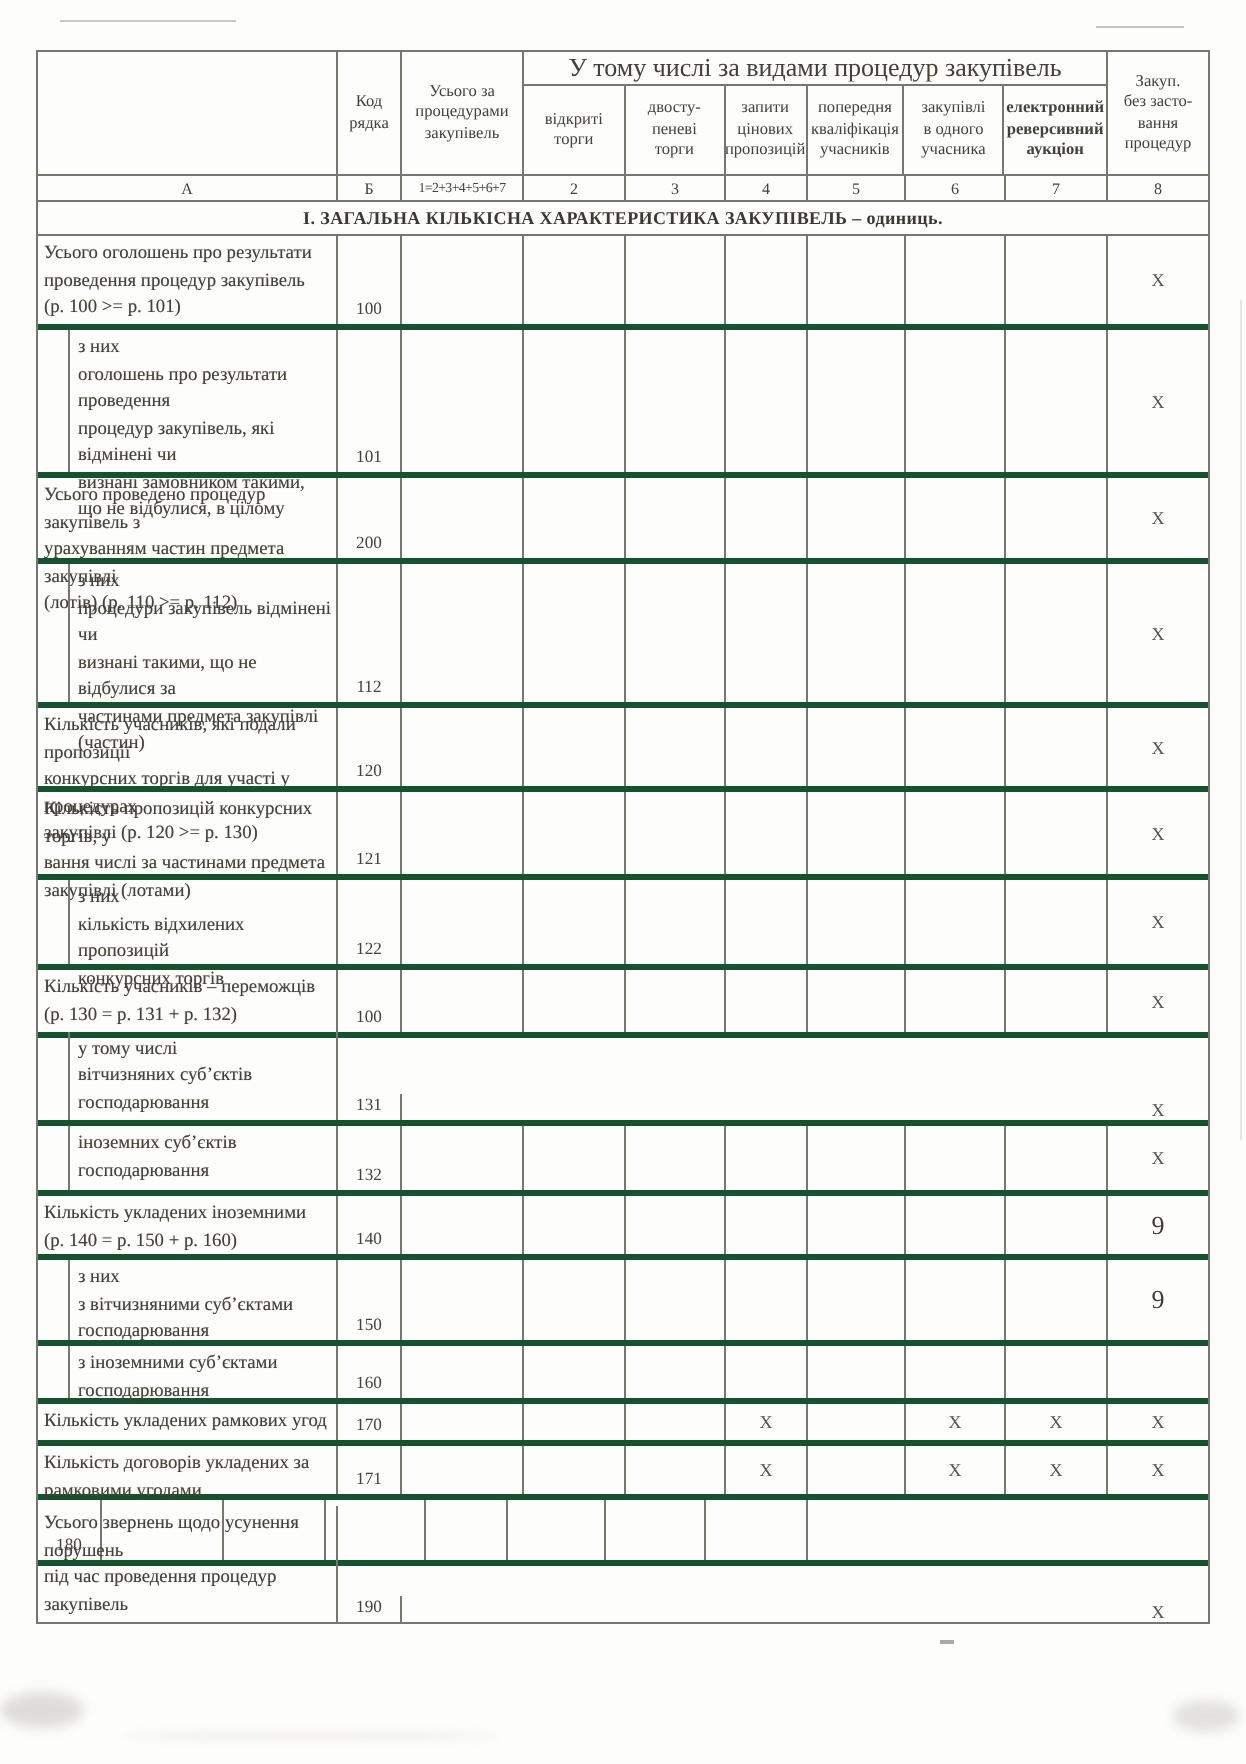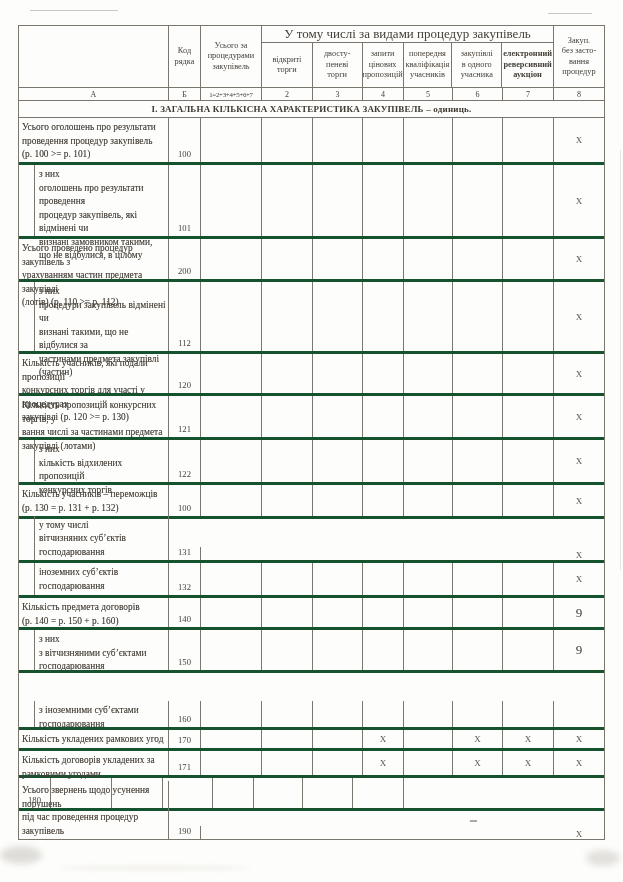--- a/index.html
+++ b/index.html
@@ -316,21 +316,21 @@
           <div class="cell val w-c2"></div>
           <div class="cell val w-c3"></div>
           <div class="cell val w-c4"></div>
           <div class="cell val w-c5"></div>
           <div class="cell val w-c6"></div>
           <div class="cell val w-c7"></div>
           <div class="cell val w-c8 last">Х</div>
         </div>
         <div class="trow" style="height: 32px;">
           <div class="cell desc">
-            <div>Кількість предмета договорів</div>
+            <div>Кількість укладених іноземними</div>
             <div>(р. 140 = р. 150 + р. 160)</div>
           </div>
           <div class="cell codec">140</div>
           <div class="cell val w-total"></div>
           <div class="cell val w-c2"></div>
           <div class="cell val w-c3"></div>
           <div class="cell val w-c4"></div>
           <div class="cell val w-c5"></div>
           <div class="cell val w-c6"></div>
           <div class="cell val w-c7"></div>
@@ -345,21 +345,21 @@
           <div class="cell codec">150</div>
           <div class="cell val w-total"></div>
           <div class="cell val w-c2"></div>
           <div class="cell val w-c3"></div>
           <div class="cell val w-c4"></div>
           <div class="cell val w-c5"></div>
           <div class="cell val w-c6"></div>
           <div class="cell val w-c7"></div>
           <div class="cell val w-c8 last num">9</div>
         </div>
-        <div class="trow" style="height: 29px; margin-top: 28px;">
+        <div class="trow" style="height: 29px;">
           <div class="cell desc ind">
             <div>з іноземними суб’єктами</div>
             <div>господарювання</div>
           </div>
           <div class="cell codec">160</div>
           <div class="cell val w-total"></div>
           <div class="cell val w-c2"></div>
           <div class="cell val w-c3"></div>
           <div class="cell val w-c4"></div>
           <div class="cell val w-c5"></div>

